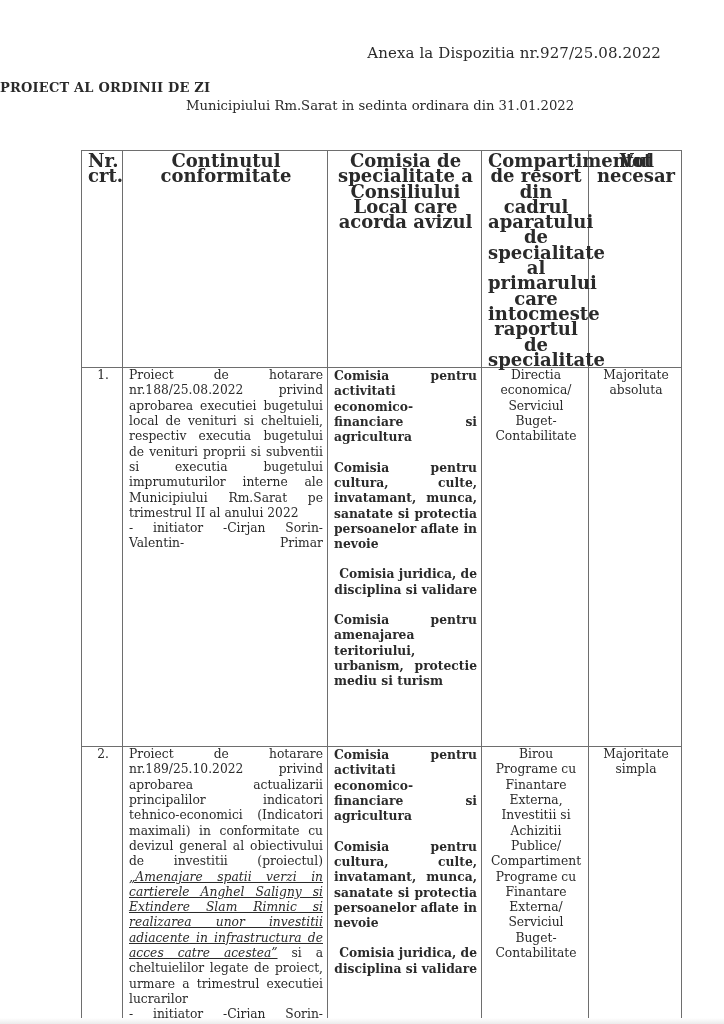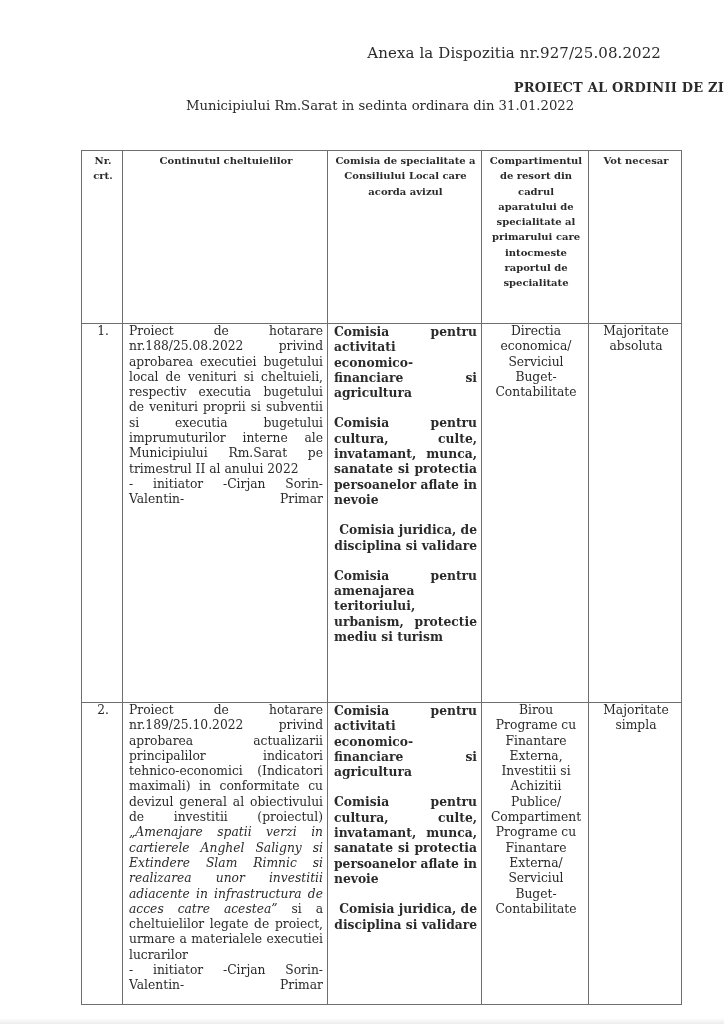--- a/index.html
+++ b/index.html
@@ -6,56 +6,56 @@
   body {
     width: 724px; height: 1024px; position: relative; overflow: hidden;
     font-family: "DejaVu Serif", "Liberation Serif", serif;
     color: #2a2a2a;
   }
   .annex {
     position: absolute; top: 44px; right: 63px;
     font-size: 15px; letter-spacing: 0.1px;
   }
   .title {
-    position: absolute; top: 80px; left: 0; width: 724px; text-align: right;
+    position: absolute; top: 80px; left: 0; width: 724px; text-align: left;
     font-size: 13px; font-weight: bold; letter-spacing: 0.2px;
   }
   .subtitle {
     position: absolute; top: 97px; left: 80px; width: 600px; text-align: center;
     font-size: 13.2px; line-height: 17px;
   }
   table.agenda {
     position: absolute; top: 150px; left: 81px;
     width: 600px;
     border-collapse: collapse;
     table-layout: fixed;
     font-size: 12.3px; line-height: 15.3px;
   }
   table.agenda td, table.agenda th {
     border: 1px solid #6e6e6e;
     vertical-align: top;
     padding: 0 4px 0 6px;
   }
   table.agenda th {
     font-weight: bold; text-align: center; padding-top: 2px;
-    font-size: 10px; line-height: 15.3px;
+    font-size: 18px; line-height: 15.3px;
   }
   tr.header-row { height: 173px; }
   tr.row-1 { height: 379px; }
   tr.row-2 { height: 302px; }
   td.nr { text-align: center; padding-left: 2px; padding-right: 2px; padding-top: 2px; }
   td.content { text-align: justify; padding-top: 2px; }
   td.commission { text-align: justify; padding-top: 2px; font-weight: bold; }
   td.dept { text-align: center; padding-top: 2px; }
   td.vote { text-align: center; padding-top: 2px; }
   .comm-item { margin-bottom: 15px; text-align: justify; }
   .comm-item:last-child { margin-bottom: 0; }
   .comm-item.left { text-align: right; }
   .jline { text-align: justify; text-align-last: justify; display: block; }
-  .italic { font-style: italic; }
+  .italic { font-style: italic; text-decoration: underline; }
   .block { display: block; }
   .footer-shadow {
     position: absolute; bottom: 0; left: 0; width: 724px; height: 6px;
     background: linear-gradient(#ffffff, #ececec);
   }
 </style>
 </head>
 <body>
 
 <div class="annex">Anexa la Dispozitia nr.927/25.08.2022</div>
@@ -68,21 +68,21 @@
   <colgroup>
     <col style="width:41px">
     <col style="width:205px">
     <col style="width:154px">
     <col style="width:107px">
     <col style="width:93px">
   </colgroup>
   <tbody>
       <tr class="header-row">
     <th>Nr. crt.</th>
-    <th>Continutul cheltuielilor</th>
+    <th>Continutul conformitate</th>
     <th>Comisia de specialitate a Consiliului Local care acorda avizul</th>
     <th>Compartimentul de resort din cadrul aparatului de specialitate al primarului care intocmeste raportul de specialitate</th>
     <th>Vot necesar</th>
   </tr>
 
   <tr class="row-1">
     <td class="nr">1.</td>
     <td class="content">
       <span>Proiect de hotarare nr.188/25.08.2022 privind aprobarea executiei bugetului local de venituri si cheltuieli, respectiv executia bugetului de venituri proprii si subventii si executia bugetului imprumuturilor interne ale Municipiului Rm.Sarat pe trimestrul II al anului 2022</span>
       <span class="jline">- initiator -Cirjan Sorin-Valentin- Primar</span>
@@ -95,21 +95,21 @@
     </td>
     <td class="dept">Directia economica/ Serviciul Buget-Contabilitate</td>
     <td class="vote">Majoritate absoluta</td>
   </tr>
 
   <tr class="row-2">
     <td class="nr">2.</td>
     <td class="content">
       <span>Proiect de hotarare nr.189/25.10.2022 privind aprobarea actualizarii principalilor indicatori tehnico-economici (Indicatori maximali) in conformitate cu devizul general al obiectivului de investitii (proiectul)</span>
       <span class="italic">„Amenajare spatii verzi in cartierele Anghel Saligny si Extindere Slam Rimnic si realizarea unor investitii adiacente in infrastructura de acces catre acestea”</span>
-      <span>si a cheltuielilor legate de proiect, urmare a materialele executiei lucrarilor</span>
+      <span>si a cheltuielilor legate de proiect, urmare a trimestrul executiei lucrarilor</span>
       <span class="jline">- initiator -Cirjan Sorin-Valentin- Primar</span>
     </td>
     <td class="commission">
       <div class="comm-item">Comisia pentru activitati economico-financiare si agricultura</div>
       <div class="comm-item">Comisia pentru cultura, culte, invatamant, munca, sanatate si protectia persoanelor aflate in nevoie</div>
       <div class="comm-item left">Comisia juridica, de disciplina si validare</div>
     </td>
     <td class="dept">Birou Programe cu Finantare Externa, Investitii si Achizitii Publice/ Compartiment Programe cu Finantare Externa/ Serviciul Buget-Contabilitate</td>
     <td class="vote">Majoritate simpla</td>
   </tr>

